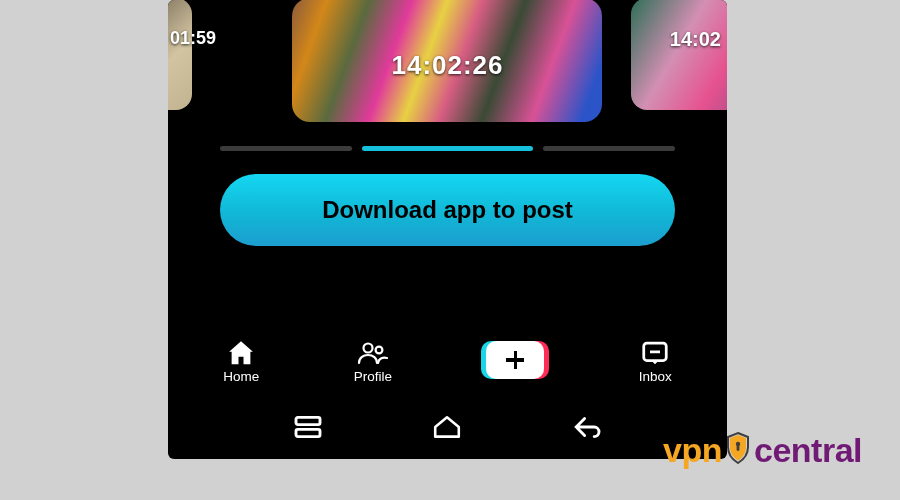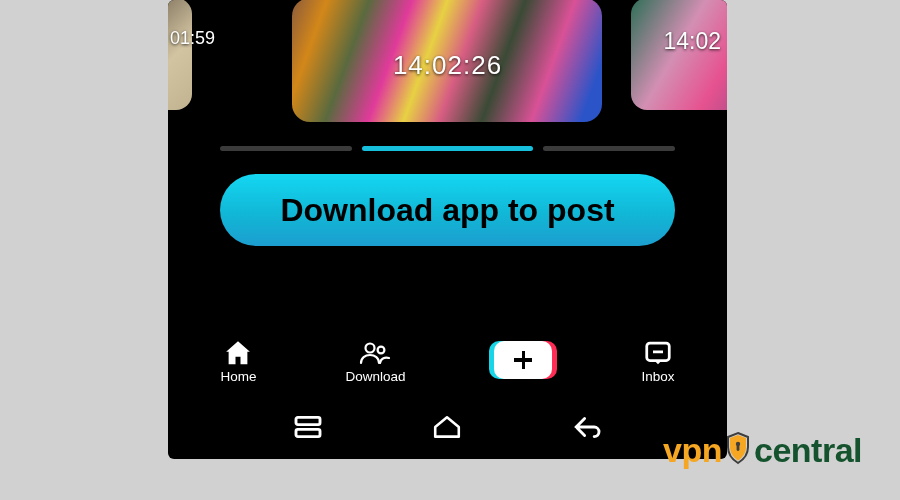--- a/index.html
+++ b/index.html
@@ -2,42 +2,42 @@
 <html><head>
 <meta charset="utf-8">
 <style>
 html,body{margin:0;padding:0;width:900px;height:500px;background:#d1d1d1;font-family:-apple-system,BlinkMacSystemFont,'Segoe UI',Arial,sans-serif;overflow:hidden;position:relative}
 .screenshot{position:absolute;left:168px;top:0;width:559px;height:459px;background:#000;border-radius:6px;overflow:hidden}
 .stories{position:absolute;top:-2px;left:0;right:0;height:126px}
 .story{position:absolute;top:0;border-radius:16px;overflow:hidden}
 .story-left{left:-44px;width:68px;height:112px;background:linear-gradient(135deg,#5f5141 0%,#d2c4a1 60%,#c1b38f 100%)}
 .story-center{left:124px;width:310px;height:124px;border-radius:18px;background:linear-gradient(110deg,#8b5b3c 0%,#d38719 10%,#5a6a3e 22%,#e03a9a 34%,#e7d143 44%,#d75d83 54%,#3a4a35 66%,#d95196 80%,#2b54c8 94%)}
 .story-right{right:-30px;width:126px;height:112px;background:linear-gradient(120deg,#2c6f56 0%,#d38fb3 40%,#e6528f 70%,#9c4a87 100%)}
-.story-time{position:absolute;color:#fff;font-weight:400;text-shadow:0 1px 3px rgba(0,0,0,.8)}
+.story-time{position:absolute;color:#fff;font-weight:700;text-shadow:0 1px 3px rgba(0,0,0,.8)}
 .time-left{left:2px;top:30px;font-size:18px}
 .time-center{left:50%;top:52px;transform:translateX(-50%);font-size:26px;letter-spacing:1px}
-.time-right{right:6px;top:30px;font-size:23px}
+.time-right{right:6px;top:30px;font-size:20px}
 .progress{position:absolute;top:146px;left:52px;right:52px;height:6px;display:flex;gap:10px}
 .progress-seg{flex:1;height:5px;background:#3b3b3b;border-radius:3px}
 .progress-seg.active{background:#16c0dd}
 .progress-seg.center{flex:1.3}
-.cta-btn{position:absolute;top:174px;left:52px;right:52px;height:72px;border-radius:36px;background:linear-gradient(180deg,#14d7f2 0%,#11b7d6 55%,#1c9ecf 100%);display:flex;align-items:center;justify-content:center;color:#000;font-size:32px;font-weight:700;cursor:pointer}
+.cta-btn{position:absolute;top:174px;left:52px;right:52px;height:72px;border-radius:36px;background:linear-gradient(180deg,#14d7f2 0%,#11b7d6 55%,#1c9ecf 100%);display:flex;align-items:center;justify-content:center;color:#000;font-size:24px;font-weight:700;cursor:pointer}
 .tabbar{position:absolute;bottom:60px;left:0;right:0;height:78px;display:flex;align-items:center;justify-content:space-around;padding:0 8px}
 .tab{display:flex;flex-direction:column;align-items:center;color:#fff;font-size:13.5px;cursor:pointer;position:relative}
 .tab-ico{height:32px;display:flex;align-items:center;justify-content:center}
 .create-btn{width:58px;height:38px;background:#fff;border-radius:10px;display:flex;align-items:center;justify-content:center;position:relative;box-shadow:-5px 0 0 #18d6e7,5px 0 0 #ff2d55;cursor:pointer}
 .create-btn::before,.create-btn::after{content:"";position:absolute;background:#000}
 .create-btn::before{width:18px;height:3.5px}
 .create-btn::after{width:3.5px;height:18px}
 .highlight-ring{position:absolute;width:66px;height:66px;border:3px solid #e61a1a;border-radius:50%;top:-11px;left:50%;transform:translateX(-50%);pointer-events:none}
 .sysnav{position:absolute;bottom:10px;left:0;right:0;height:40px;display:flex;align-items:center;justify-content:space-around;padding:0 70px}
 .sysnav-btn{color:#fff;cursor:pointer}
 .watermark{position:absolute;right:38px;bottom:30px;display:flex;align-items:flex-start;font-size:34px;font-weight:700;font-family:'Segoe UI',Arial,sans-serif;letter-spacing:-.5px}
 .wm-vpn{color:#f5a623}
-.wm-cen{color:#14532d}
+.wm-cen{color:#701a75}
 .wm-shield{width:24px;height:34px;margin:0 4px;position:relative;display:inline-block}
 </style>
 </head>
 <body>
 
 <div class="screenshot">
 
   <div class="stories">
     <div class="story story-left"></div>
     <div class="story story-center"></div>
@@ -70,21 +70,21 @@
 
     <div class="tab">
       <span class="tab-ico">
         <svg width="34" height="30" viewBox="0 0 34 24" fill="none" stroke="#fff" stroke-width="2.2">
             <circle cx="12" cy="7" r="4.5"></circle>
             <circle cx="23" cy="9" r="3.4"></circle>
             <path d="M3 22c0-5 4-8 9-8s9 3 9 8" stroke-linecap="round"></path>
             <path d="M22 22c1-5 5-6 9-5" stroke-linecap="round"></path>
           </svg>
       </span>
-      <span>Download</span>
+      <span>Profile</span>
     </div>
 
     <div class="create-btn">
       <span></span>
     </div>
 
     <div class="tab">
       <span class="tab-ico">
         <svg width="30" height="30" viewBox="0 0 24 24" fill="none" stroke="#fff" stroke-width="2.2">
             <rect x="3" y="4" width="18" height="14" rx="2.5"></rect>

